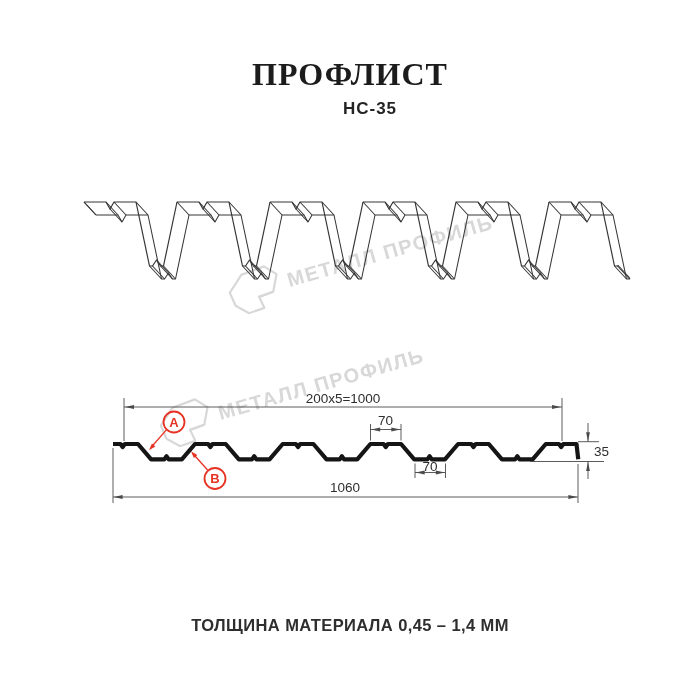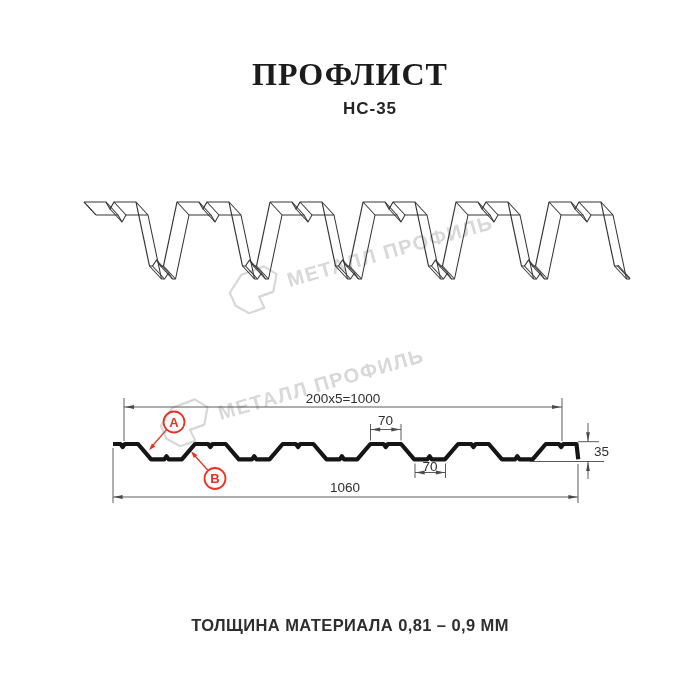--- a/index.html
+++ b/index.html
@@ -166,13 +166,13 @@
   <g>
     <circle cx="174" cy="422" r="10.5" fill="none" stroke="#e63323" stroke-width="1.8"></circle>
     <text class="redletter" x="174" y="426.5" text-anchor="middle">А</text>
   </g>
   <g>
     <circle cx="215" cy="478.5" r="10.5" fill="none" stroke="#e63323" stroke-width="1.8"></circle>
     <text class="redletter" x="215" y="483" text-anchor="middle">В</text>
   </g>
 </svg>
 
-<div class="footer">ТОЛЩИНА МАТЕРИАЛА 0,81 – 0,9 ММ</div>
+<div class="footer">ТОЛЩИНА МАТЕРИАЛА 0,45 – 1,4 ММ</div>
 
 </body></html>

